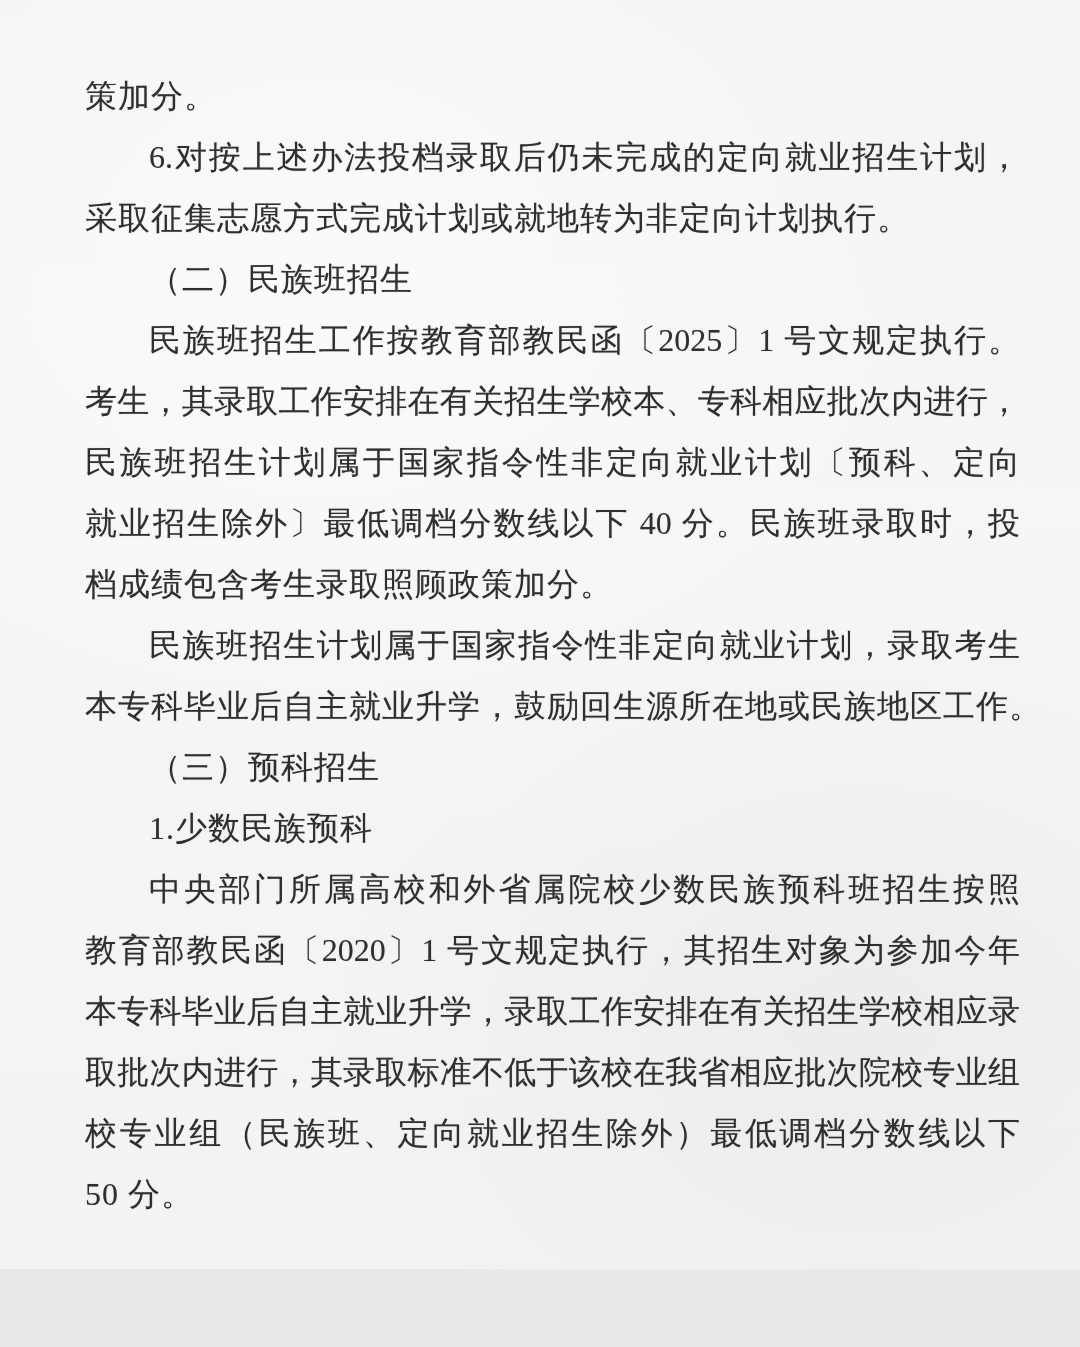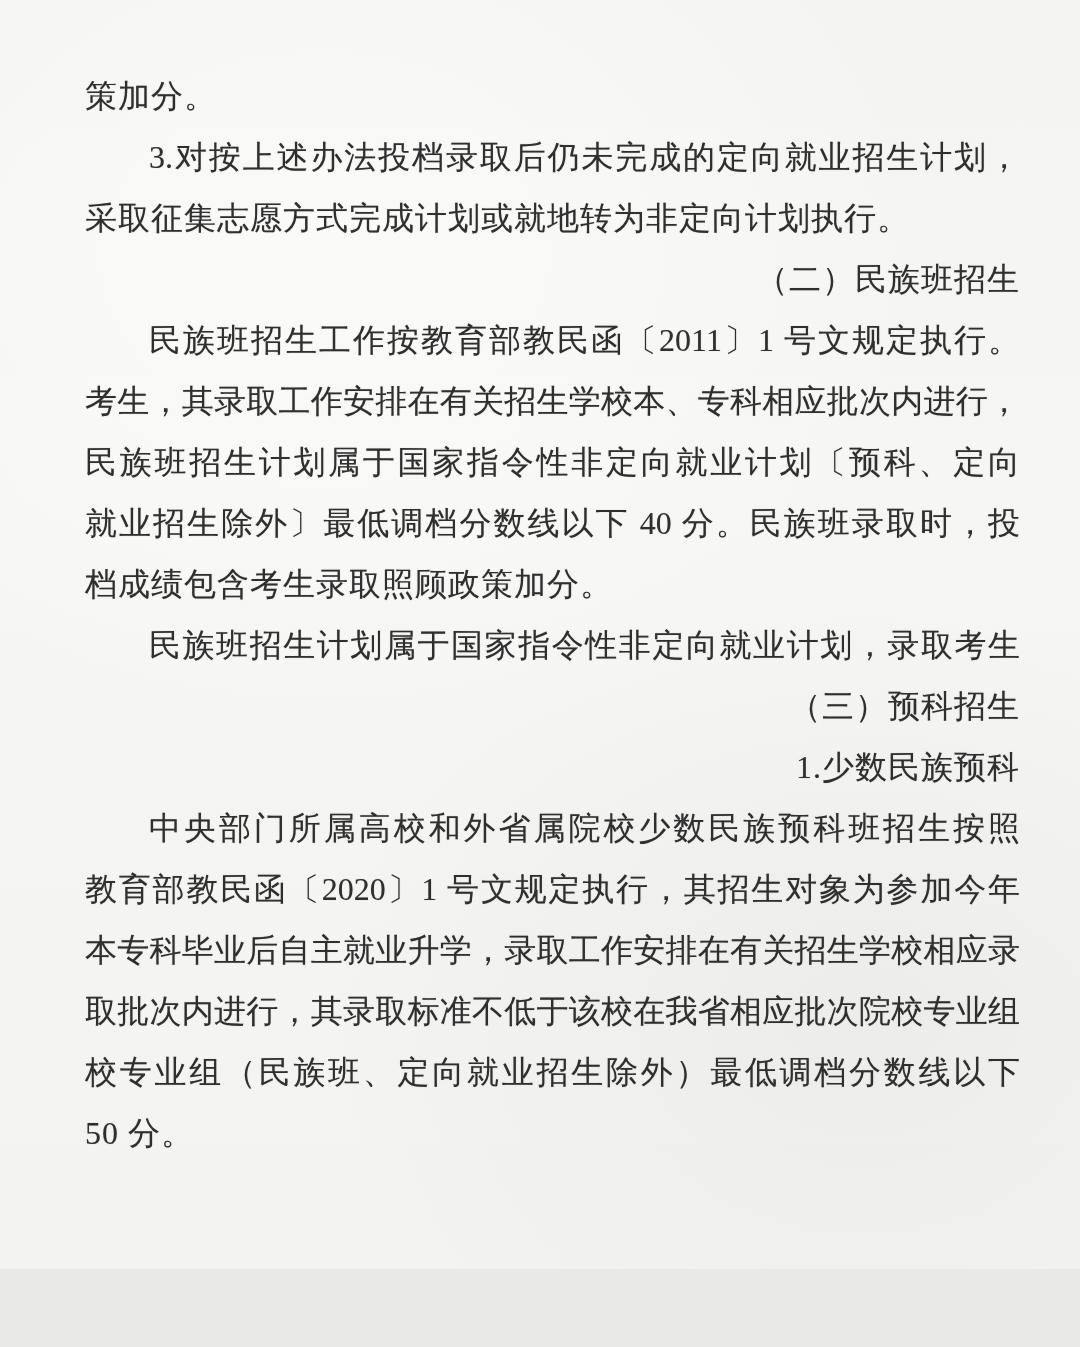--- a/index.html
+++ b/index.html
@@ -30,21 +30,20 @@
     line-height: 61px;
     height: 61px;
     color: #2f2f2f;
     text-align: left;
     letter-spacing: 1px;
     white-space: pre;
     text-shadow: 0 0 1px rgba(60,60,60,0.35);
   }
   .line.indent {
     padding-left: 64px;
-    text-align: right;
   }
   .line.justify {
     white-space: normal;
     letter-spacing: 0;
     text-align: justify;
     text-align-last: justify;
     text-justify: inter-character;
     overflow: hidden;
   }
   .page-number {
@@ -57,29 +56,30 @@
     text-shadow: 0 0 1px rgba(60,60,60,0.3);
     margin-top: 33px;
   }
 </style>
 </head>
 <body>
 
 <div class="page">
   <div class="doc-body">
       <div class="line">策加分。</div>
-      <div class="line indent justify">3.对按上述办法投档录取后仍未完成的定向就业招生计划，</div>
+      <div class="line indent justify">6.对按上述办法投档录取后仍未完成的定向就业招生计划，</div>
       <div class="line">采取征集志愿方式完成计划或就地转为非定向计划执行。</div>
       <div class="line indent">（二）民族班招生</div>
-      <div class="line indent justify">民族班招生工作按教育部教民函〔2011〕1 号文规定执行。</div>
+      <div class="line indent justify">民族班招生工作按教育部教民函〔2025〕1 号文规定执行。</div>
       <div class="line justify">考生，其录取工作安排在有关招生学校本、专科相应批次内进行，</div>
       <div class="line justify">民族班招生计划属于国家指令性非定向就业计划〔预科、定向</div>
       <div class="line justify">就业招生除外〕最低调档分数线以下 40 分。民族班录取时，投</div>
       <div class="line">档成绩包含考生录取照顾政策加分。</div>
       <div class="line indent justify">民族班招生计划属于国家指令性非定向就业计划，录取考生</div>
+      <div class="line">本专科毕业后自主就业升学，鼓励回生源所在地或民族地区工作。</div>
       <div class="line indent">（三）预科招生</div>
       <div class="line indent">1.少数民族预科</div>
       <div class="line indent justify">中央部门所属高校和外省属院校少数民族预科班招生按照</div>
       <div class="line justify">教育部教民函〔2020〕1 号文规定执行，其招生对象为参加今年</div>
       <div class="line justify">本专科毕业后自主就业升学，录取工作安排在有关招生学校相应录</div>
       <div class="line justify">取批次内进行，其录取标准不低于该校在我省相应批次院校专业组</div>
       <div class="line justify">校专业组（民族班、定向就业招生除外）最低调档分数线以下</div>
       <div class="line">50 分。</div>
     </div>
   <div class="page-number">— 37 —</div>

